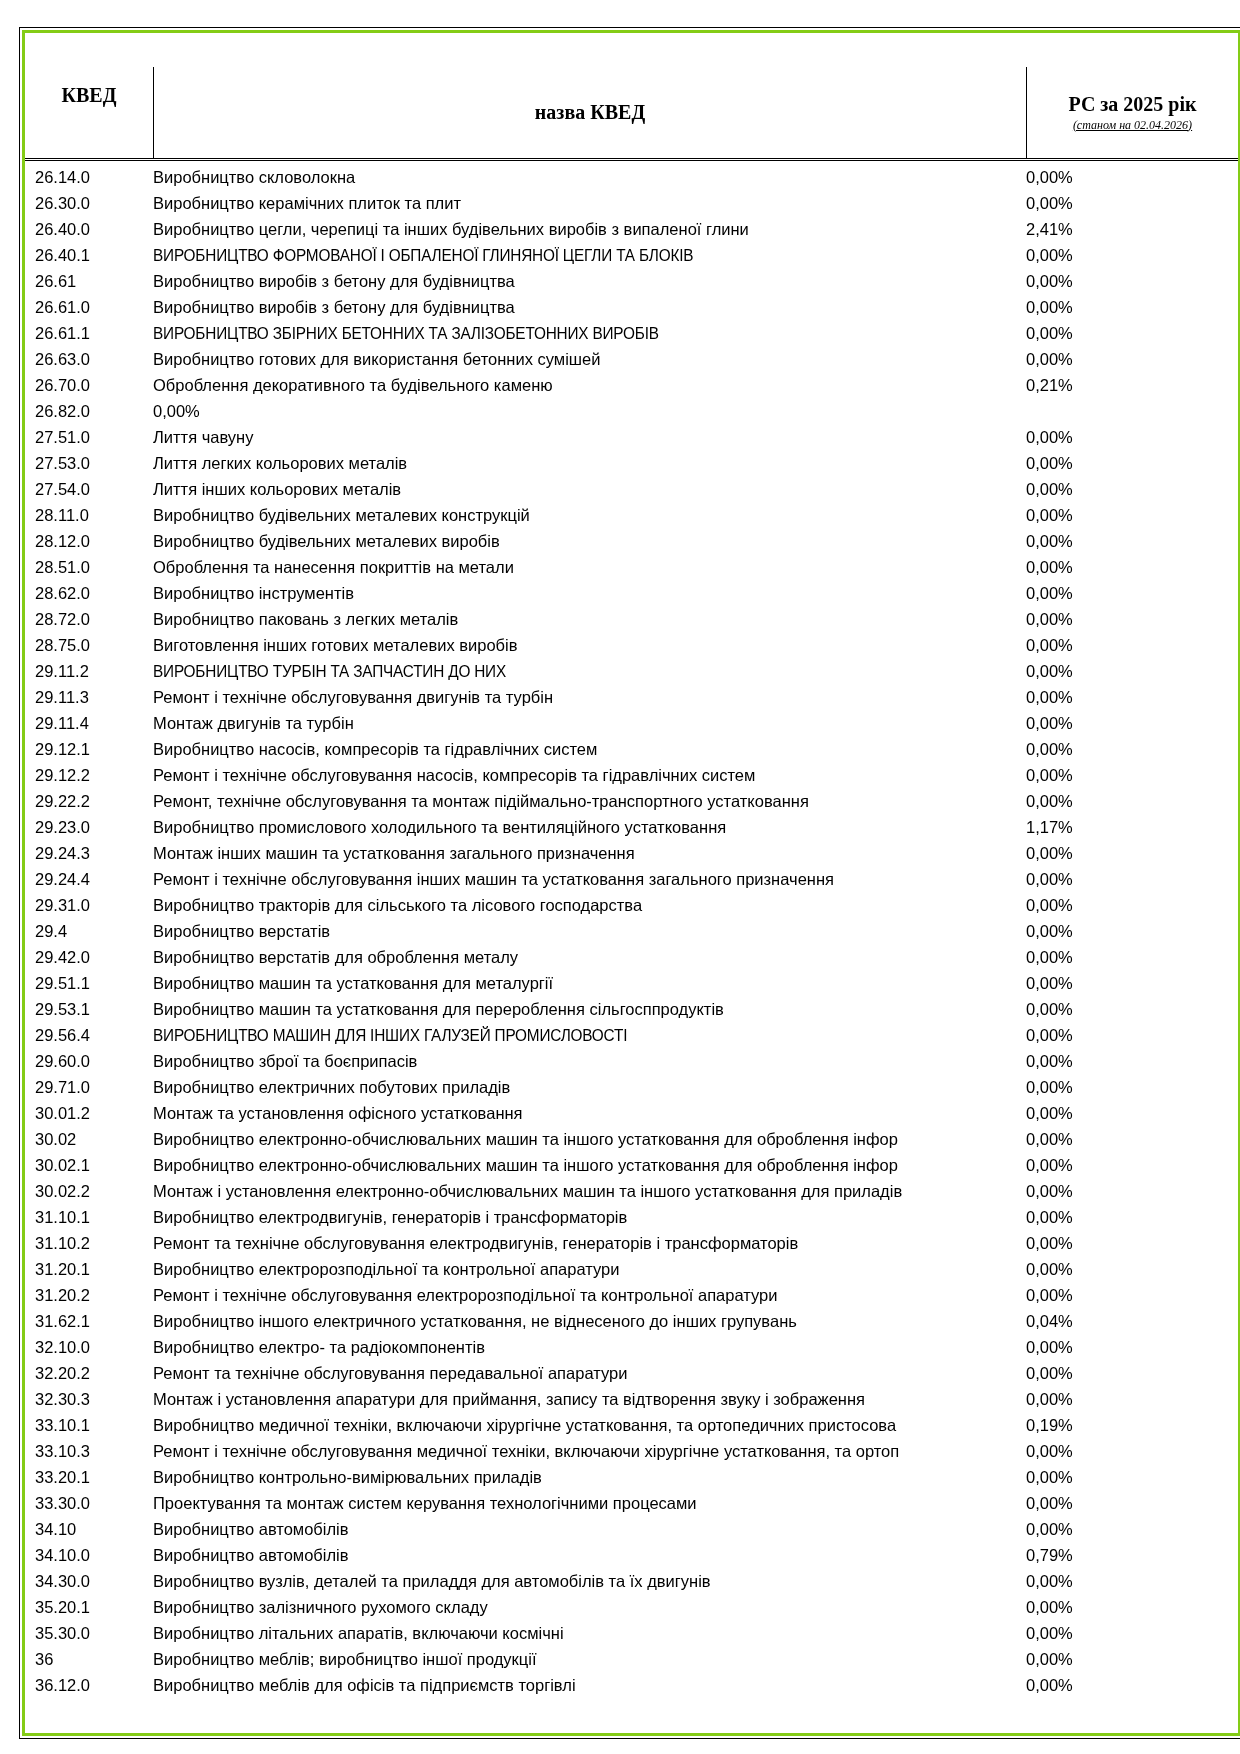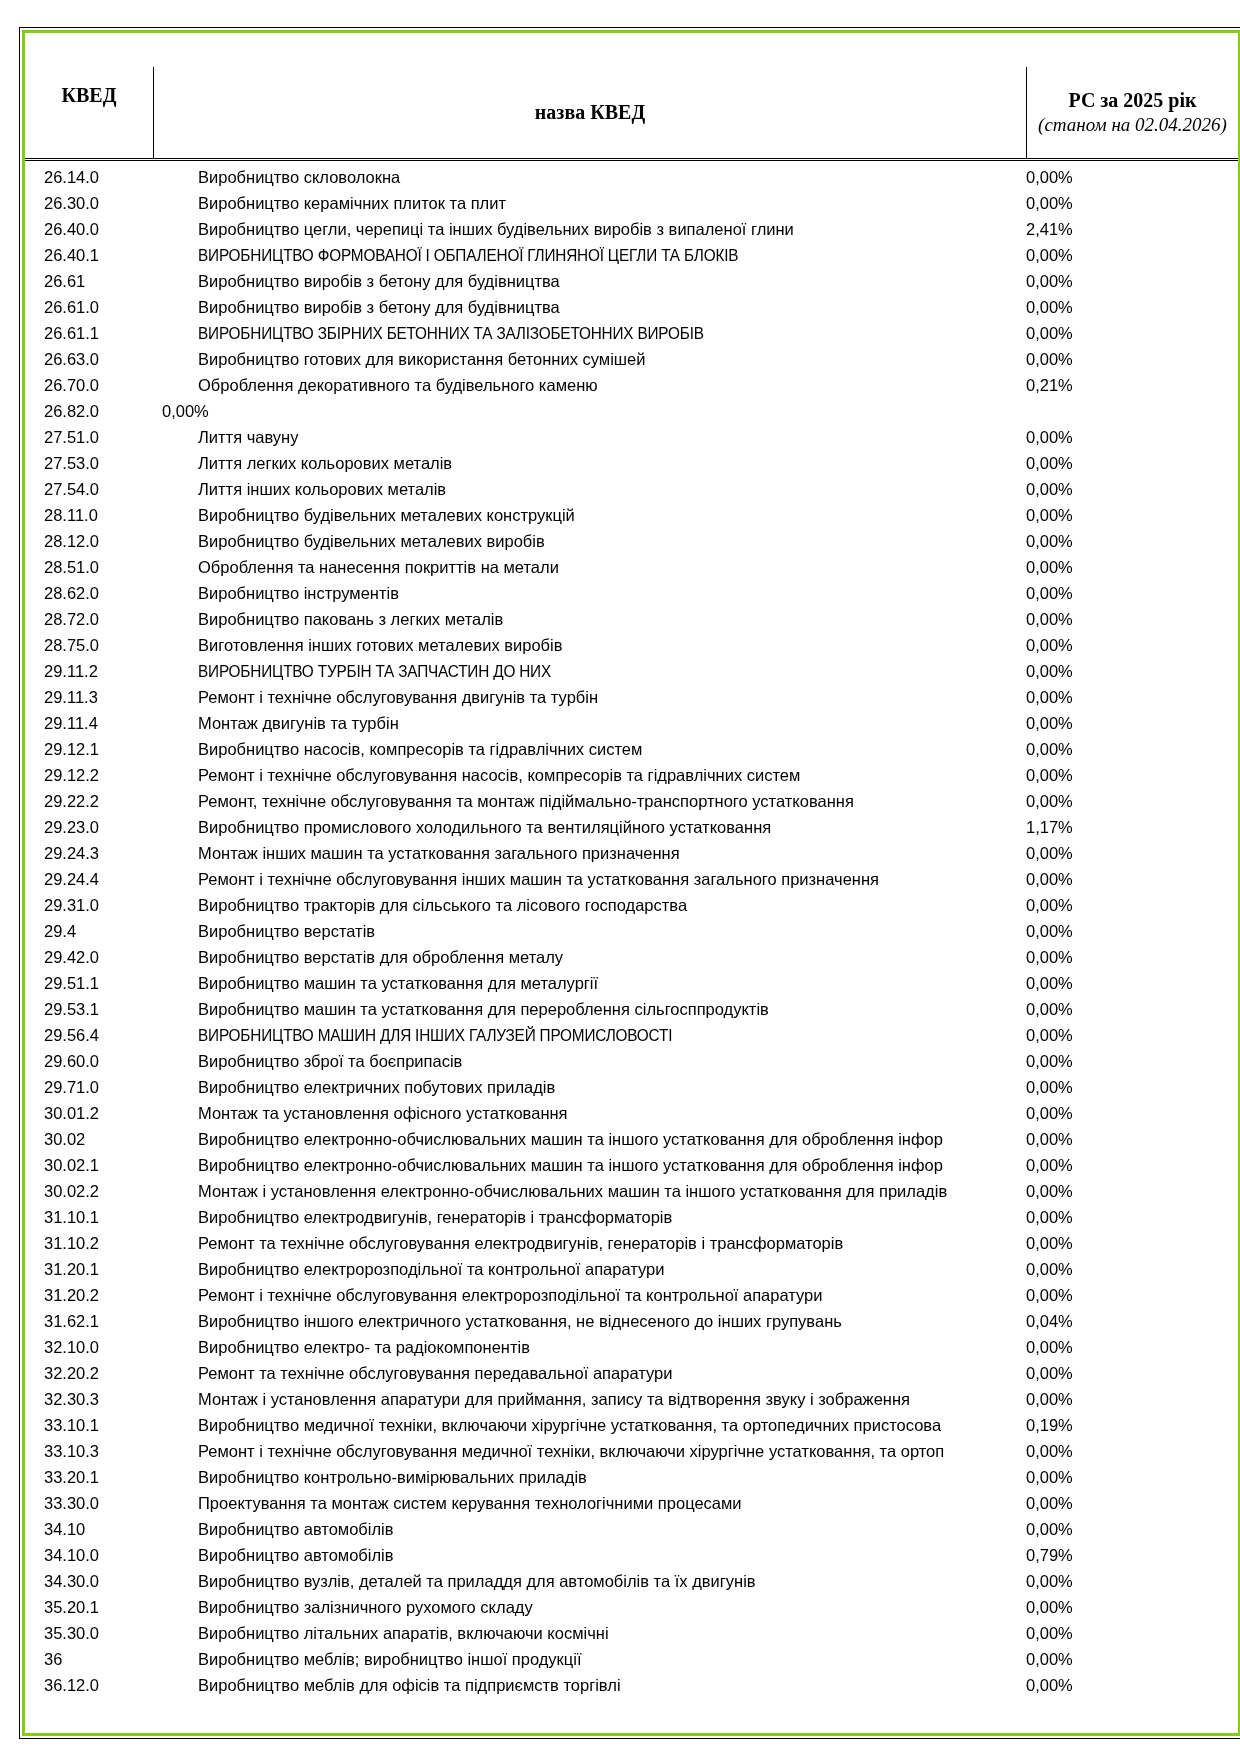--- a/index.html
+++ b/index.html
@@ -47,30 +47,30 @@
     text-align: center;
   }
   .th + .th { border-left: 1px solid #000; margin-top: 34px; }
   .th-code { width: 128px; }
   .th-name { flex: 1; }
   .th-rc   { width: 212px; }
   .rc-sub {
     font-family: "Liberation Serif", "DejaVu Serif", serif;
     font-weight: normal;
     font-style: italic;
-    font-size: 19px;
+    font-size: 12px;
     margin-top: 2px;
+    text-decoration: underline;
   }
   .tbody {
     flex: 1;
     display: flex;
     flex-direction: column;
     padding-top: 3px;
     overflow: hidden;
-    padding-left: 9px;
   }
   .row {
     display: flex;
     flex-direction: row;
     height: 26px;
     flex: 0 0 26px;
     align-items: center;
     font-size: 16.5px;
     line-height: 26px;
   }
@@ -78,21 +78,20 @@
     width: 128px;
     box-sizing: border-box;
     padding-left: 10px;
     white-space: nowrap;
   }
   .cell-name {
     flex: 1;
     box-sizing: border-box;
     white-space: nowrap;
     overflow: hidden;
-    margin-left: 36px;
   }
   .cell-name.caps .nm {
     display: inline-block;
     transform: scaleX(0.93);
     transform-origin: left center;
     letter-spacing: -0.2px;
   }
   .cell-val {
     width: 212px;
     box-sizing: border-box;

